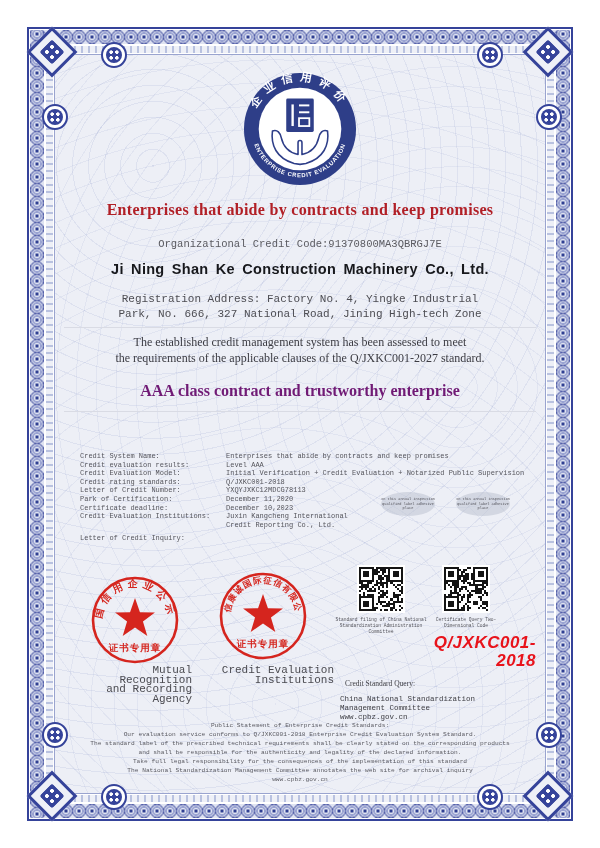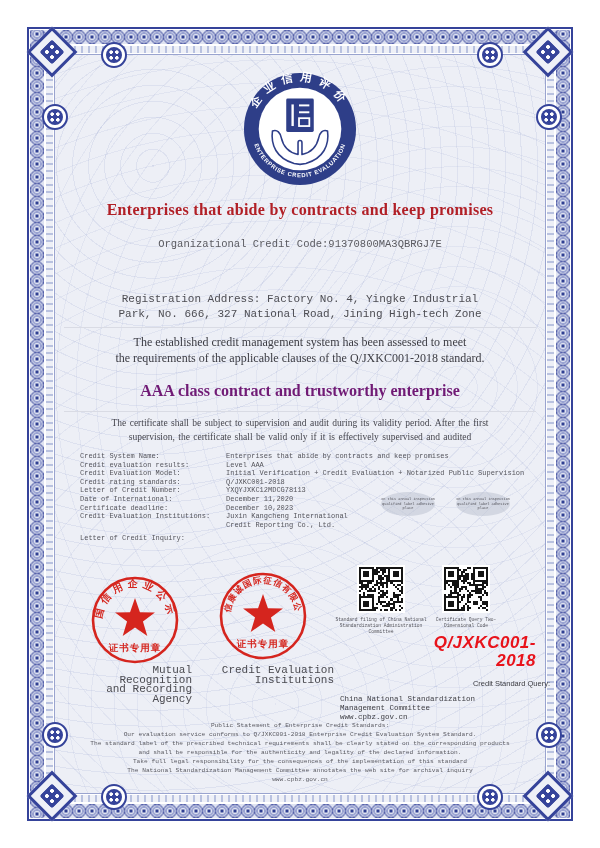--- a/index.html
+++ b/index.html
@@ -71,21 +71,21 @@
   .seal1{left:90px;top:575px;} .seal2{left:218px;top:571px;}
   .sealcap{font-family:"Liberation Mono",monospace;font-size:11px;color:#4a4a50;line-height:9.5px;text-align:right;white-space:pre-line;}
   .cap1{left:78px;top:666px;width:114px;} .cap2{left:192px;top:666px;width:142px;}
   .qr{width:48px;height:48px;display:grid;grid-template:repeat(21,1fr)/repeat(21,1fr);background:#fff;padding:2px;box-sizing:border-box;}
   .qr i{display:block;background:#fff;} .qr i.b{background:#141414;}
   .qr1{left:357px;top:565px;} .qr2{left:442px;top:565px;}
   .qrcap{font-family:"Liberation Mono",monospace;font-size:4.6px;color:#55555c;line-height:6.2px;text-align:center;white-space:pre-line;}
   .qc1{left:326px;top:617px;width:110px;} .qc2{left:416px;top:617px;width:100px;}
   .stdcode{left:360px;top:634px;width:176px;text-align:right;font-style:italic;font-weight:900;
            font-size:17px;color:#e8131b;line-height:18px;white-space:pre-line;letter-spacing:.5px;}
-  .query-h{left:345px;top:679px;width:205px;text-align:right;font-family:Liberation Sans, sans-serif;font-size:7.5px;color:#3c3c42;}
+  .query-h{left:345px;top:679px;width:205px;text-align:left;font-family:Liberation Serif, serif;font-size:7.5px;color:#3c3c42;}
   .query-b{left:340px;top:695px;width:215px;text-align:left;font-family:"Liberation Mono",monospace;font-size:7.5px;color:#3c3c42;line-height:9px;white-space:pre-line;}
   .statement{left:40px;right:40px;top:721px;text-align:center;font-family:"Liberation Mono",monospace;font-size:6.2px;color:#5b5b62;line-height:9px;}
 </style>
 </head>
 <body>
 
 <div class="cert">
 
   <div class="guilloche"></div>
   <div class="f-outer"></div>
@@ -133,29 +133,28 @@
         <rect x="-1" y="3" width="10.5" height="8" fill="none" stroke="#fff" stroke-width="1.8"></rect>
       </g>
       <g transform="translate(60,80)">
         <path d="M-28,-18 C-30,-4 -24,10 -6,15 L0,16 L6,15 C24,10 30,-4 28,-18 C23,-20 20,-16 19,-11 C17,-2 11,4 2,6 L2,-6 C2,-9 -2,-9 -2,-6 L-2,6 C-11,4 -17,-2 -19,-11 C-20,-16 -23,-20 -28,-18 Z" fill="#ffffff" stroke="#2e3e88" stroke-width="1.6" stroke-linejoin="round"></path>
       </g>
     </svg>
   </div>
 
   <div class="abs center title">Enterprises that abide by contracts and keep promises</div>
   <div class="abs center orgcode">Organizational Credit Code:91370800MA3QBRGJ7E</div>
+  <div class="abs center company">Ji Ning Shan Ke Construction Machinery Co., Ltd.</div>
   <div class="abs center address">Registration Address: Factory No. 4, Yingke Industrial
 Park, No. 666, 327 National Road, Jining High-tech Zone</div>
   <div class="abs divider dv1"></div>
   <div class="abs center assessment">The established credit management system has been assessed to meet
-the requirements of the applicable clauses of the Q/JXKC001-2018 standard.</div>
+the requirements of the applicable clauses of the Q/JXKC001-2027 standard.</div>
   <div class="abs center aaa">AAA class contract and trustworthy enterprise</div>
   <div class="abs divider dv2"></div>
-  <div class="abs center supervision">The certificate shall be subject to supervision and audit during its validity period. After the first
-supervision, the certificate shall be valid only if it is effectively supervised and audited</div>
 
   <div class="abs details">
     <div class="detail-row">
         <span class="lbl">Credit System Name:</span>
         <span class="val">Enterprises that abide by contracts and keep promises</span>
       </div>
     <div class="detail-row">
         <span class="lbl">Credit evaluation results:</span>
         <span class="val">Level AAA</span>
       </div>
@@ -165,21 +164,21 @@
       </div>
     <div class="detail-row">
         <span class="lbl">Credit rating standards:</span>
         <span class="val">Q/JXKC001-2018</span>
       </div>
     <div class="detail-row">
         <span class="lbl">Letter of Credit Number:</span>
         <span class="val">YXQYJXKC12MDCG78113</span>
       </div>
     <div class="detail-row">
-        <span class="lbl">Date of International:</span>
+        <span class="lbl">Park of Certification:</span>
         <span class="val">December 11,2020</span>
       </div>
     <div class="detail-row">
         <span class="lbl">Certificate deadline:</span>
         <span class="val">December 10,2023</span>
       </div>
     <div class="detail-row">
         <span class="lbl">Credit Evaluation Institutions:</span>
         <span class="val">Juxin Kangcheng International
 Credit Reporting Co., Ltd.</span>

